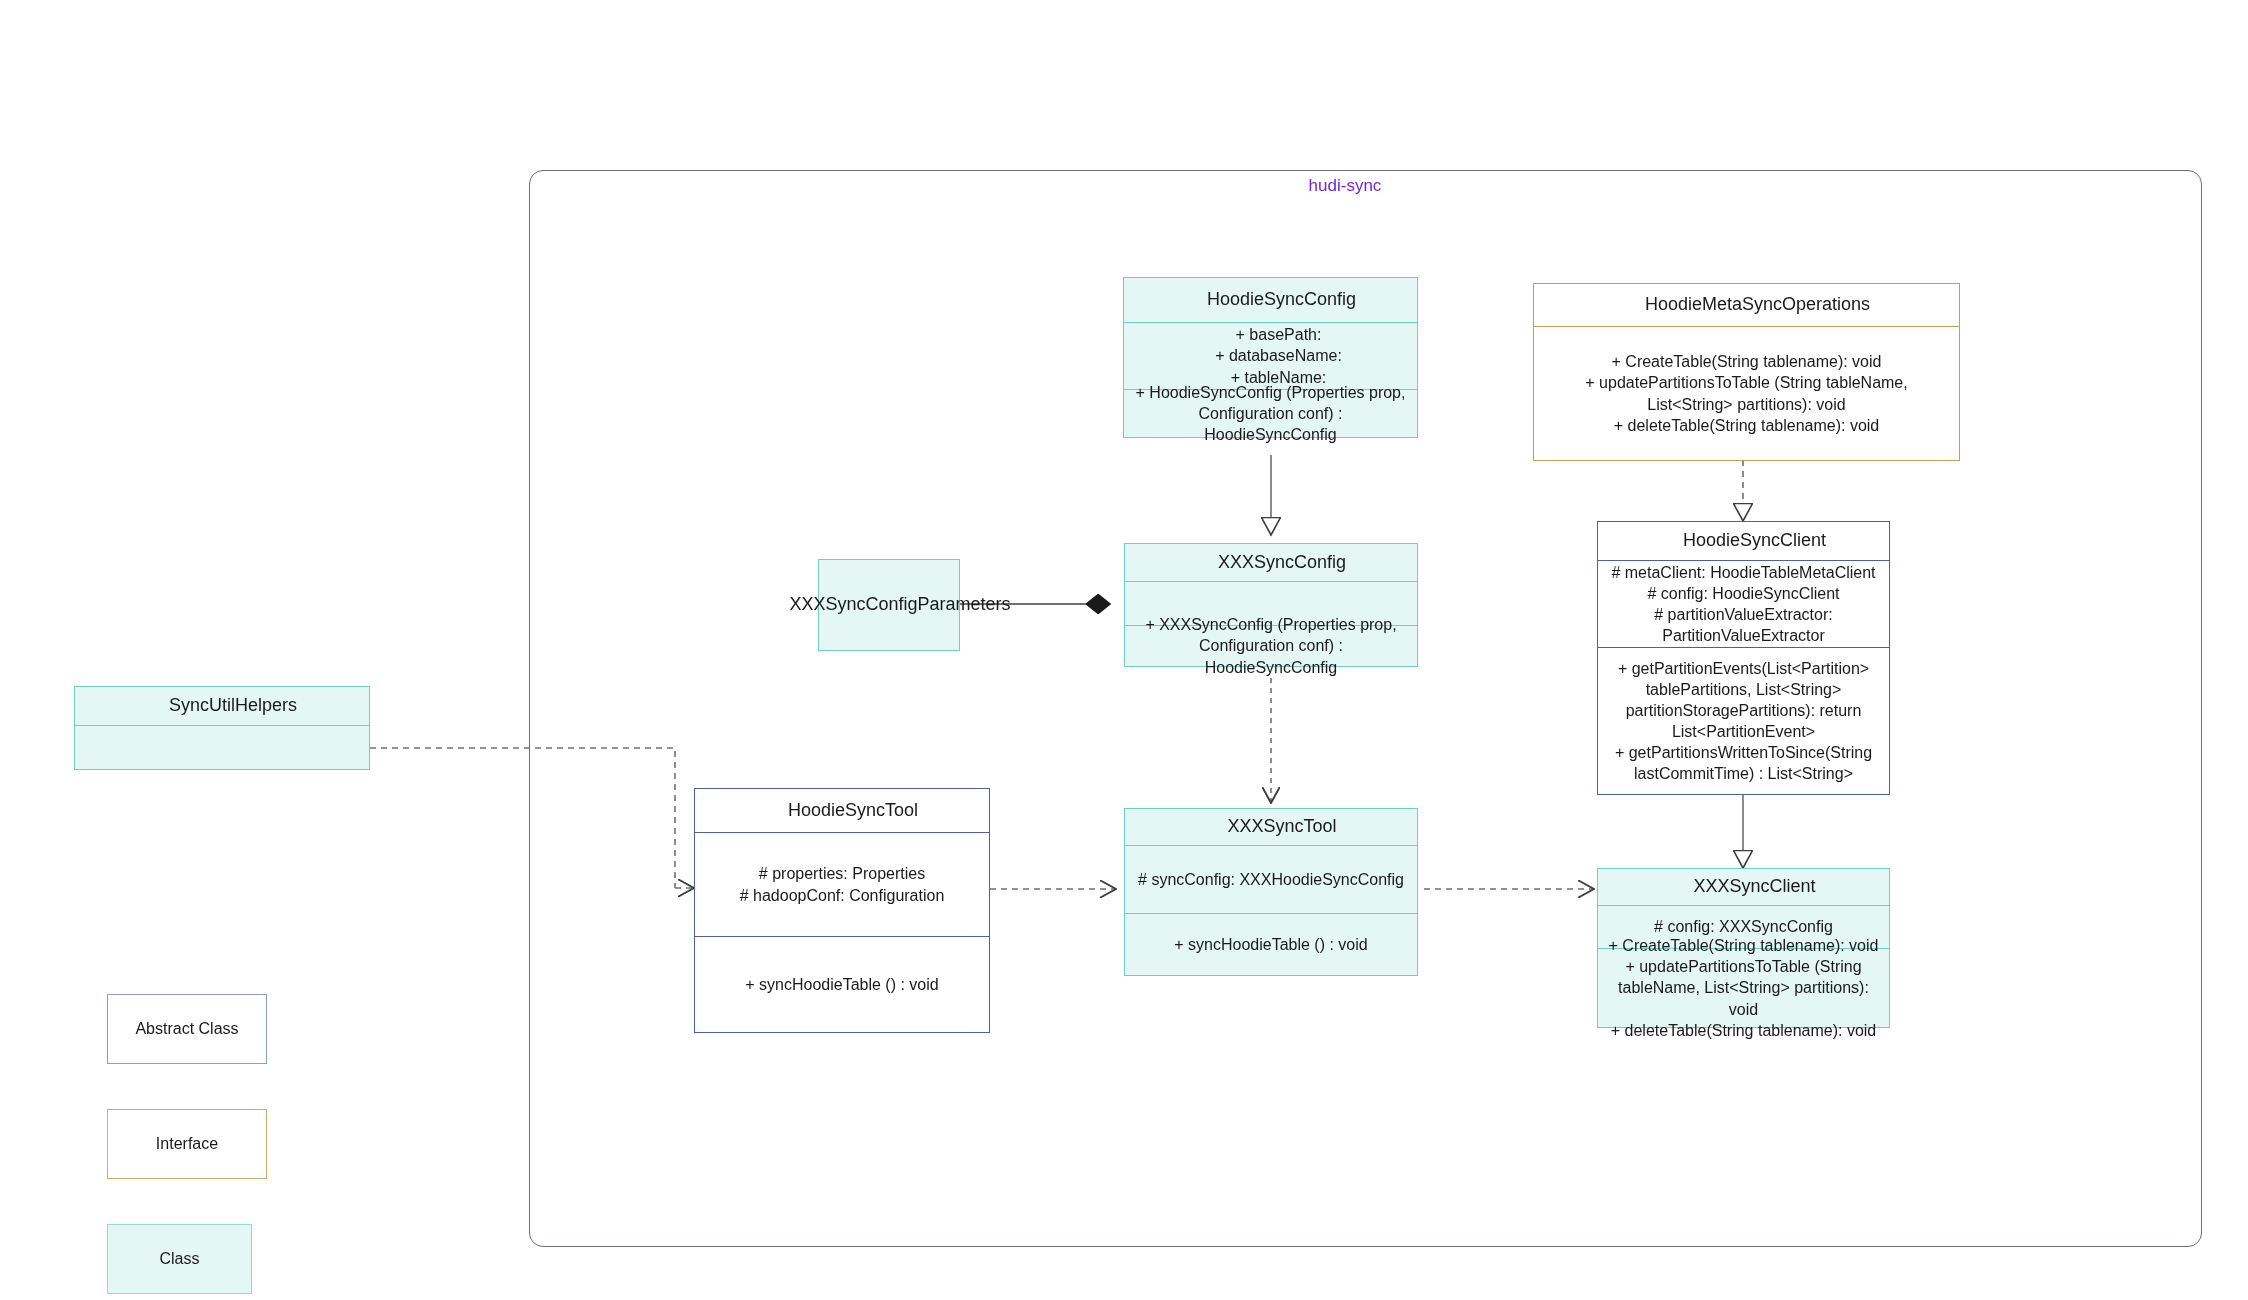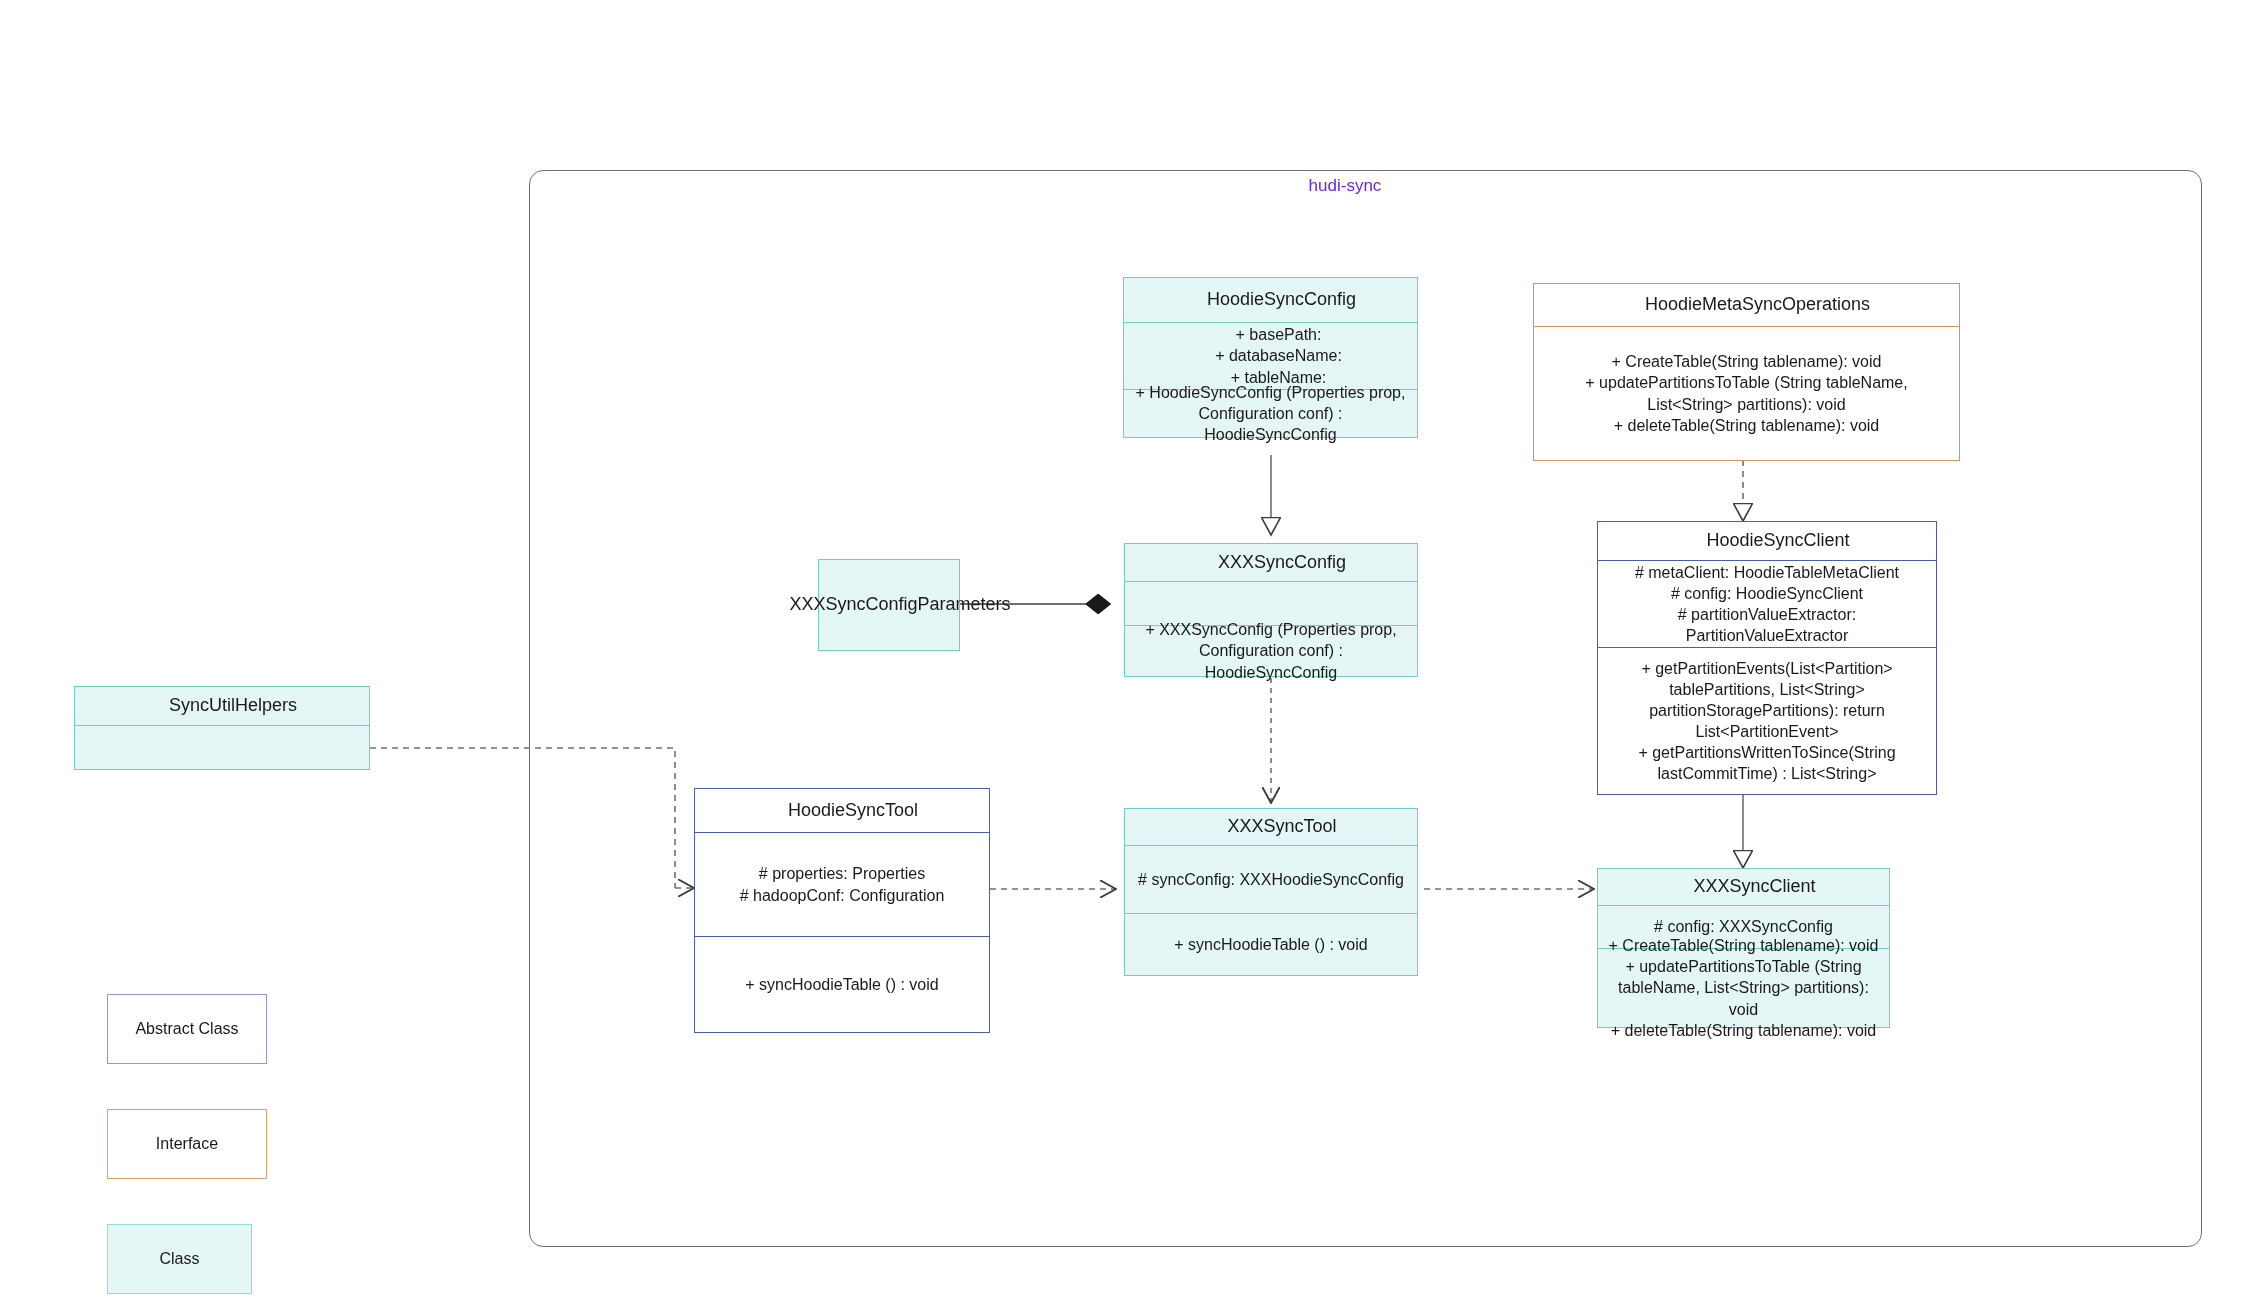--- a/index.html
+++ b/index.html
@@ -151,37 +151,37 @@
     <div class="row" style="height:48px;">+   HoodieSyncConfig (Properties prop, Configuration conf) : HoodieSyncConfig</div>
   </div>
 
   <div class="uml iface" style="left:1533px; top:283px; width:427px;">
     <div class="row name-row" style="height:42px;">HoodieMetaSyncOperations</div>
     <div class="row" style="height:134px;">+    CreateTable(String tablename): void
 +    updatePartitionsToTable (String tableName, List&lt;String&gt; partitions): void
 +    deleteTable(String tablename): void</div>
   </div>
 
-  <div class="uml abstract" style="left:1597px; top:521px; width:340px;">
+  <div class="uml abstract" style="left:1597px; top:521px; width:293px;">
     <div class="row name-row" style="height:38px;">HoodieSyncClient</div>
     <div class="row" style="height:87px;">#   metaClient: HoodieTableMetaClient
 #   config: HoodieSyncClient
 #    partitionValueExtractor: PartitionValueExtractor</div>
     <div class="row" style="height:147px;">+   getPartitionEvents(List&lt;Partition&gt; tablePartitions, List&lt;String&gt; partitionStoragePartitions): return List&lt;PartitionEvent&gt;
 +   getPartitionsWrittenToSince(String lastCommitTime) : List&lt;String&gt;</div>
   </div>
 
   <div class="uml klass" style="left:818px; top:559px; width:142px; height:92px;">
     <div class="row name-row" style="height:92px;">XXXSyncConfigParameters</div>
   </div>
 
   <div class="uml klass" style="left:1124px; top:543px; width:294px;">
     <div class="row name-row" style="height:37px;">XXXSyncConfig</div>
     <div class="row" style="height:44px;"></div>
-    <div class="row" style="height:51px;">+   XXXSyncConfig (Properties prop, Configuration conf) : HoodieSyncConfig</div>
+    <div class="row" style="height:41px;">+   XXXSyncConfig (Properties prop, Configuration conf) : HoodieSyncConfig</div>
   </div>
 
   <div class="uml klass" style="left:74px; top:686px; width:296px;">
     <div class="row name-row" style="height:38px;">SyncUtilHelpers</div>
     <div class="row" style="height:44px;"></div>
   </div>
 
   <div class="uml abstract" style="left:694px; top:788px; width:296px;">
     <div class="row name-row" style="height:43px;">HoodieSyncTool</div>
     <div class="row" style="height:104px;">#   properties: Properties

